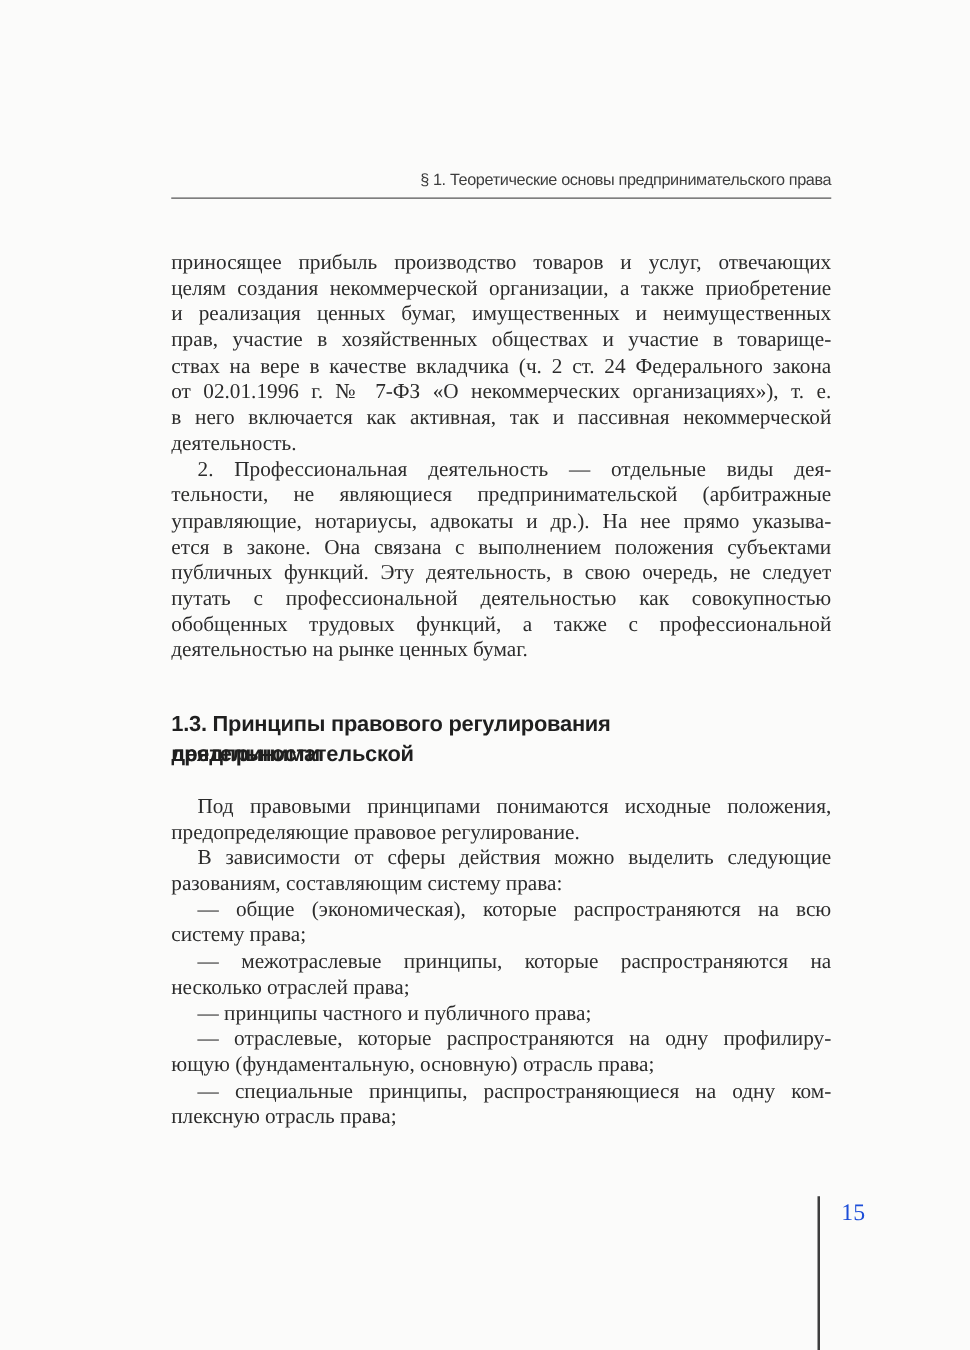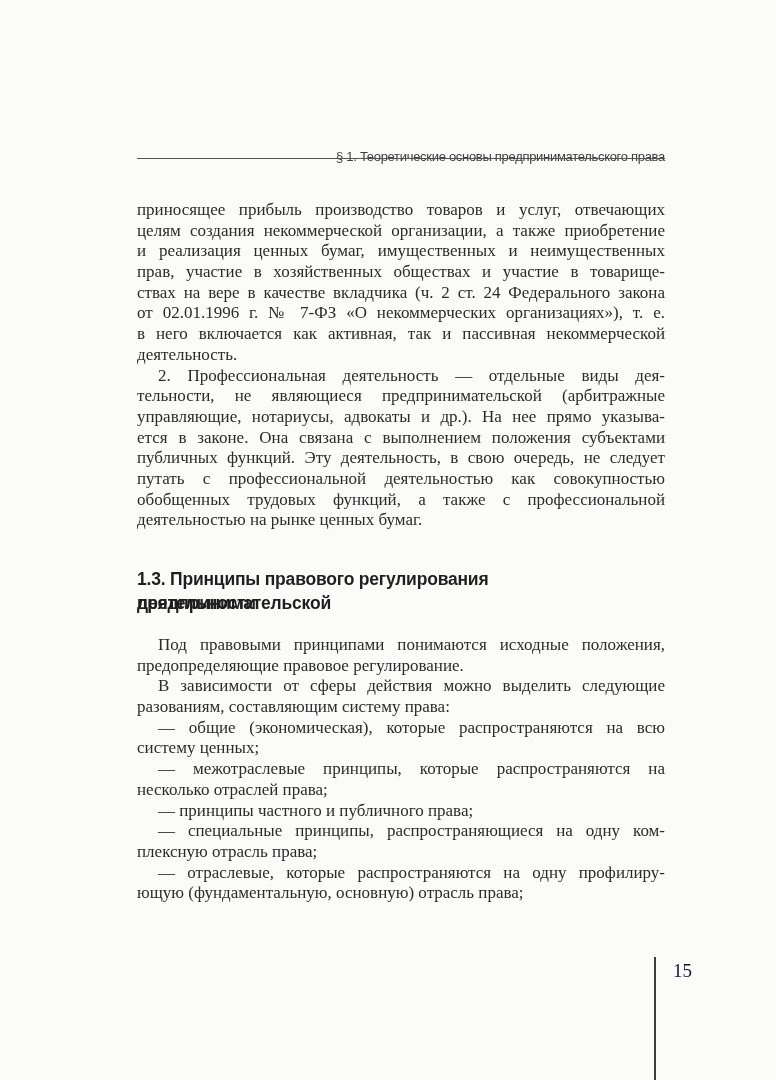--- a/index.html
+++ b/index.html
@@ -2,21 +2,21 @@
 <html><head>
 <meta charset="utf-8">
 <style>
   html,body{margin:0;padding:0}
   body{
     width:776px;height:1080px;position:relative;overflow:hidden;
     background:#fbfbfa;
     font-family:"Liberation Serif","DejaVu Serif",serif;
   }
   .running-head{
-    position:absolute;left:137px;top:149px;width:528px;
+    position:absolute;left:137px;top:136px;width:528px;
     text-align:right;
     font-family:"Liberation Sans","DejaVu Sans",sans-serif;
     font-size:13px;letter-spacing:-0.3px;color:#3d3d3d;
   }
   .head-rule{
     position:absolute;left:137px;top:158px;width:528px;height:0;
     border-top:1.4px solid #555;
   }
   .text-column{
     position:absolute;left:137px;top:200px;width:528px;
@@ -40,21 +40,21 @@
     line-height:23.5px;height:23.5px;
     text-align:left;text-align-last:left;
   }
   .footer-rule{
     position:absolute;left:654px;top:957px;width:2px;height:123px;
     background:#3d3d3d;
   }
   .page-number{
     position:absolute;left:673px;top:960px;
     font-family:"Liberation Serif","DejaVu Serif",serif;
-    font-size:19px;color:#0f172a;
+    font-size:19px;color:#1d4ed8;
   }
 </style>
 </head>
 <body>
 
 <div class="running-head">§ 1. Теоретические основы предпринимательского права</div>
 
 <div class="head-rule"></div>
 
 <div class="text-column">
@@ -85,34 +85,34 @@
     <div class="block paragraph">
       <div class="line indent">Под правовыми принципами понимаются исходные положения,</div>
       <div class="line last">предопределяющие правовое регулирование.</div>
     </div>
     <div class="block paragraph">
       <div class="line indent">В зависимости от сферы действия можно выделить следующие</div>
       <div class="line last">разованиям, составляющим систему права:</div>
     </div>
     <div class="block list-item">
       <div class="line indent">— общие (экономическая), которые распространяются на всю</div>
-      <div class="line last">систему ценных;</div>
+      <div class="line last">систему права;</div>
     </div>
     <div class="block list-item">
       <div class="line indent">— межотраслевые принципы, которые распространяются на</div>
       <div class="line last">несколько отраслей права;</div>
     </div>
     <div class="block list-item">
       <div class="line last indent">— принципы частного и публичного права;</div>
     </div>
     <div class="block list-item">
+      <div class="line indent">— отраслевые, которые распространяются на одну профилиру-</div>
+      <div class="line last">ющую (фундаментальную, основную) отрасль права;</div>
+    </div>
+    <div class="block list-item">
       <div class="line indent">— специальные принципы, распространяющиеся на одну ком-</div>
       <div class="line last">плексную отрасль права;</div>
-    </div>
-    <div class="block list-item">
-      <div class="line indent">— отраслевые, которые распространяются на одну профилиру-</div>
-      <div class="line last">ющую (фундаментальную, основную) отрасль права;</div>
     </div>
   </div>
 
 <div class="footer-rule"></div>
 
 <div class="page-number">15</div>
 
 </body></html>

